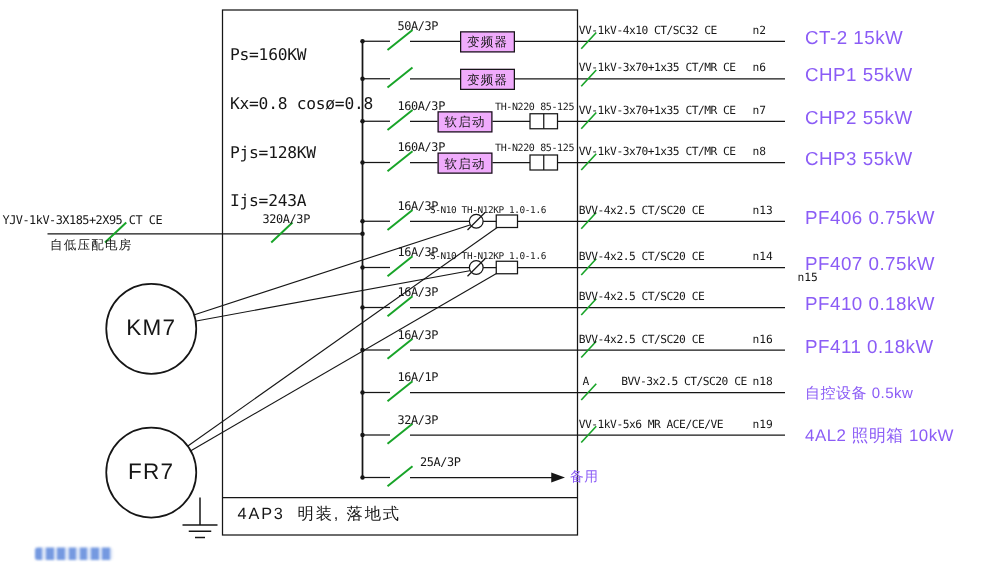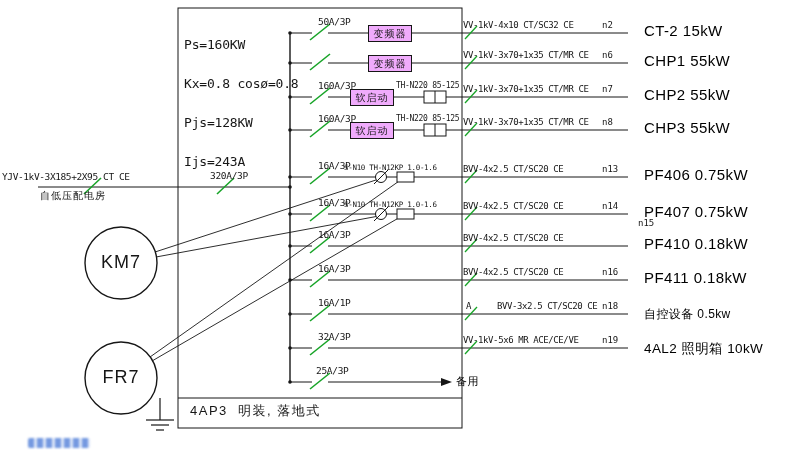--- a/index.html
+++ b/index.html
@@ -5,21 +5,21 @@
   html,body{margin:0;padding:0;background:#ffffff;}
   #stage{position:relative;width:800px;height:452px;background:#ffffff;overflow:hidden;
          font-family:"Liberation Sans",sans-serif;color:#161616;}
   .abs{position:absolute;white-space:pre;}
   svg{position:absolute;left:0;top:0;}
   .mono{font-family:"DejaVu Sans Mono",monospace;}
   .info{font-size:13px;line-height:13px;letter-spacing:-0.2px;}
   .brk{font-size:9.5px;letter-spacing:-0.3px;}
   .cable{font-size:9px;letter-spacing:-0.4px;}
   .num{font-size:9px;}
-  .load{font-size:15px;color:#000000;letter-spacing:0.4px;}
+  .load{font-size:15px;color:#8b5cf6;letter-spacing:0.4px;}
   .load.sm{font-size:12px;}
   .load.md{font-size:13.5px;}
   .load.spare{font-size:11px;}
   .devbox{position:absolute;width:42px;height:15px;border:1px solid #161616;background:#f0abfc;
           display:flex;align-items:center;justify-content:center;font-size:10px;letter-spacing:1px;}
   .relaylbl{font-size:8px;letter-spacing:-0.3px;}
   .startlbl{font-size:7.5px;letter-spacing:-0.3px;}
   .circlbl{width:60px;text-align:center;font-size:18px;letter-spacing:1px;}
   .paneltitle{font-size:13px;letter-spacing:1.5px;}
   .src{font-size:10px;letter-spacing:1px;}
@@ -165,21 +165,21 @@
 
   <div class="abs mono brk" style="left:318px;top:16px;">50A/3P</div>
   <div class="abs mono brk" style="left:318px;top:80px;">160A/3P</div>
   <div class="abs mono brk" style="left:318px;top:113px;">160A/3P</div>
   <div class="abs mono brk" style="left:318px;top:160px;">16A/3P</div>
   <div class="abs mono brk" style="left:318px;top:197px;">16A/3P</div>
   <div class="abs mono brk" style="left:318px;top:229px;">16A/3P</div>
   <div class="abs mono brk" style="left:318px;top:263px;">16A/3P</div>
   <div class="abs mono brk" style="left:318px;top:297px;">16A/1P</div>
   <div class="abs mono brk" style="left:318px;top:331px;">32A/3P</div>
-  <div class="abs mono brk" style="left:316px;top:365px;">25A/3P</div>
+  <div class="abs mono brk" style="left:336px;top:365px;">25A/3P</div>
 
   <div class="devbox" style="left:368px;top:25px;">变频器</div>
   <div class="devbox" style="left:368px;top:55px;">变频器</div>
   <div class="devbox" style="left:350px;top:89px;">软启动</div>
   <div class="devbox" style="left:350px;top:122px;">软启动</div>
 
   <div class="abs mono relaylbl" style="left:396px;top:81px;">TH-N220 85-125</div>
   <div class="abs mono relaylbl" style="left:396px;top:114px;">TH-N220 85-125</div>
   <div class="abs mono startlbl" style="left:344px;top:163px;">S-N10 TH-N12KP 1.0-1.6</div>
   <div class="abs mono startlbl" style="left:344px;top:200px;">S-N10 TH-N12KP 1.0-1.6</div>

